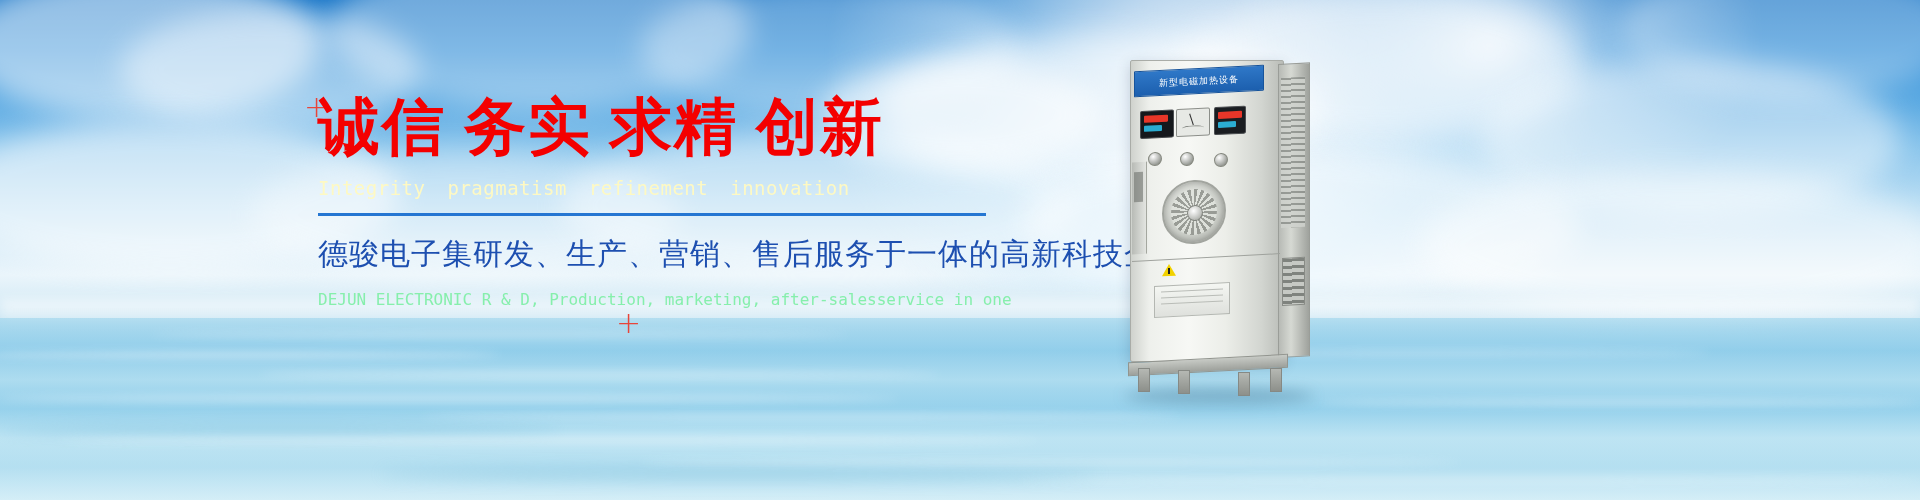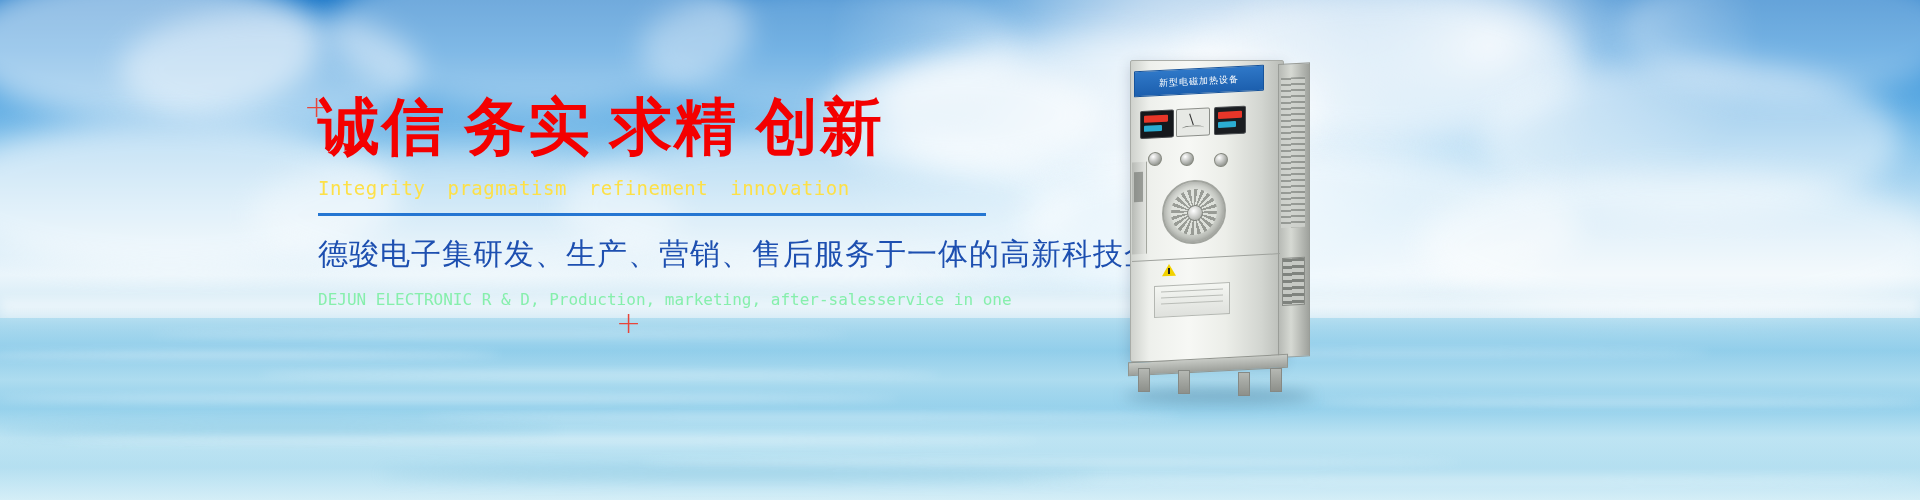--- a/index.html
+++ b/index.html
@@ -93,21 +93,21 @@
   .headline{
     font-family:"DejaVu Sans","Liberation Sans",sans-serif;
     font-size:62px;line-height:1;font-weight:700;color:#f40000;
     letter-spacing:2px;white-space:nowrap;margin:0 0 0 0;
   }
   .headline span{margin-right:18px;font-family:Liberation Mono, monospace;}
   .headline span:last-child{margin-right:0;}
 
   .sub-en{
     font-family:"DejaVu Sans Mono","Liberation Mono",monospace;
-    font-size:19px;color:#fde047;letter-spacing:.5px;white-space:nowrap;
+    font-size:19px;color:#fef9c3;letter-spacing:.5px;white-space:nowrap;
     margin-top:14px;
   }
   .sub-en span{margin-right:22px;}
   .sub-en span:last-child{margin-right:0;}
 
   .rule{
     width:668px;height:3px;background:#1a6fd0;margin-top:14px;opacity:.95;
   }
 
   .cn-line{

